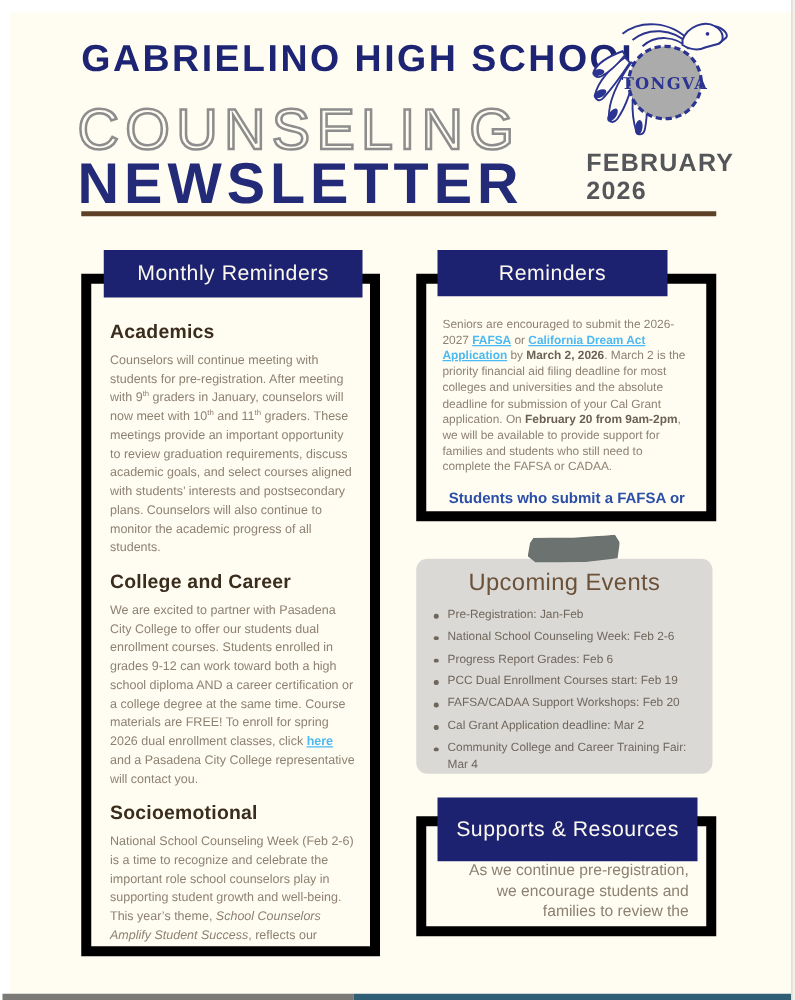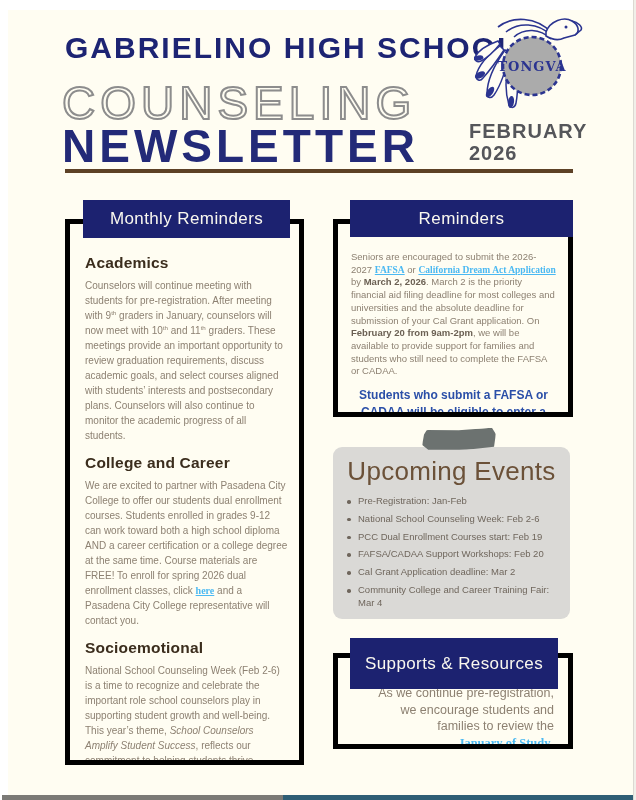--- a/index.html
+++ b/index.html
@@ -33,81 +33,81 @@
     position:absolute;left:57px;top:159px;width:508px;height:4px;
     background:#5d4126;
   }
   .logo{position:absolute;left:466px;top:3px;width:116px;height:116px;}
   .issue-date{
     position:absolute;left:447px;top:110px;width:140px;
     font-size:20px;font-weight:800;letter-spacing:1px;color:#55565a;line-height:1.12;margin-left:14px;
   }
   
   .panel{
-    position:absolute;background:#fffdf2;border:5px solid #000000;box-sizing:border-box;
+    position:absolute;background:#fffdf2;border:8px solid #000000;box-sizing:border-box;
   }
   .band{
     position:absolute;background:#1c2270;color:#faf8ef;
     text-align:center;font-size:17px;letter-spacing:.4px;
     display:flex;align-items:center;justify-content:center;
     z-index:3;
   }
   
   .left-panel{left:57px;top:209px;width:239px;height:546px;overflow:hidden;}
   .band-left{left:75px;top:190px;width:207px;height:38px;}
   .left-panel .panel-body{padding:30px 11px 0 15px;}
   .panel-body h3{
     font-size:15.5px;font-weight:bold;color:#3b2d1d;margin:0 0 6px;letter-spacing:.2px;
   }
   .panel-body p.body{
     font-size:10px;line-height:1.5;color:#8d8172;margin:0 0 11px;
   }
   
   .reminders-panel{left:325px;top:209px;width:240px;height:198px;overflow:hidden;}
-  .band-reminders{left:342px;top:190px;width:223px;height:37px;}
+  .band-reminders{left:342px;top:190px;width:184px;height:37px;}
   .reminders-panel .panel-body{padding:27px 12px 0 13px;}
   .reminders-panel p.body{font-size:9.5px;line-height:1.34;color:#8d8172;margin:0;}
   .callout{
     margin:9px 2px 0;text-align:center;
     font-size:12px;font-weight:bold;color:#2b4fa8;line-height:1.42;
   }
   
   .events-card{
     position:absolute;left:325px;top:437px;width:237px;height:172px;
     background:#dad9d6;border-radius:9px;box-sizing:border-box;overflow:hidden;
   }
   .tape{
     position:absolute;left:414px;top:419px;width:74px;height:21px;
     background:#6c7270;transform:rotate(-2deg);z-index:4;
     clip-path:polygon(3% 20%,7% 0%,50% 6%,95% 0%,100% 30%,97% 90%,60% 100%,8% 94%,0% 70%);
   }
   .events-title{
     margin-top:9px;text-align:center;
-    font-size:26px;color:#6b5138;letter-spacing:.3px;
+    font-size:19px;color:#6b5138;letter-spacing:.3px;
   }
   .events-list{
     list-style:none;margin:8px 12px 0 12px;padding:0;
   }
   .events-list li{
     position:relative;padding-left:13px;margin-bottom:5px;
     font-size:9.5px;line-height:1.35;color:#6f665c;
   }
   .events-list li::before{
     content:"";position:absolute;left:2px;top:5px;width:3.5px;height:3.5px;
     border-radius:50%;background:#6f665c;
   }
   
   .supports-panel{left:325px;top:643px;width:240px;height:96px;overflow:hidden;}
   .band-supports{left:342px;top:628px;width:208px;height:51px;}
   .supports-body{
     margin:0;padding:27px 14px 0;text-align:right;
     font-size:12.5px;line-height:1.32;color:#8d8172;
   }
   
-  .seg-link{color:#4bb9f2;font-weight:bold;text-decoration:underline;cursor:pointer;font-family:Liberation Serif, serif;}
+  .seg-link{color:#4bb9f2;font-weight:bold;text-decoration:underline;cursor:pointer;}
   .seg-b{font-weight:bold;color:#6b6053;text-align:right;}
   .seg-i{font-style:italic;}
   sup.seg-sup{font-size:62%;line-height:0;}
   
   .footer-bar-left{position:absolute;left:2px;top:795px;width:281px;height:5px;background:#7b7a76;}
   .footer-bar-right{position:absolute;left:283px;top:795px;width:350px;height:5px;background:#2f5e75;}
   .edge-strip{position:absolute;left:633px;top:0;width:3px;height:800px;background:#f1efe9;border-left:1px solid #dcd9d2;box-sizing:border-box;}
 </style>
 </head>
 <body>
@@ -175,20 +175,21 @@
       <p class="body"><span class="seg-p">Seniors are encouraged to submit the 2026-2027 </span><span class="seg-link">FAFSA</span><span class="seg-p"> or </span><span class="seg-link">California Dream Act Application</span><span class="seg-p"> by </span><span class="seg-b">March 2, 2026</span><span class="seg-p">. March 2 is the priority financial aid filing deadline for most colleges and universities and the absolute deadline for submission of your Cal Grant application. On </span><span class="seg-b">February 20 from 9am-2pm</span><span class="seg-p">, we will be available to provide support for families and students who still need to complete the FAFSA or CADAA.</span></p>
       <p class="callout">Students who submit a FAFSA or CADAA will be eligible to enter a drawing for extra graduation tickets.</p>
     </div>
   </section>
 
   <section class="events-card">
     <div class="events-title">Upcoming Events</div>
     <ul class="events-list">
         <li><span class="seg-p">Pre-Registration: Jan-Feb</span></li>
         <li><span class="seg-p">National School Counseling Week: Feb 2-6</span></li>
+        <li><span class="seg-p">Progress Report Grades: Feb 6</span></li>
         <li><span class="seg-p">PCC Dual Enrollment Courses start: Feb 19</span></li>
         <li><span class="seg-p">FAFSA/CADAA Support Workshops: Feb 20</span></li>
         <li><span class="seg-p">Cal Grant Application deadline: Mar 2</span></li>
         <li><span class="seg-p">Community College and Career Training Fair: Mar 4</span></li>
       </ul>
   </section>
   <div class="tape"></div>
 
   <div class="band band-supports">Supports &amp; Resources</div>
   <section class="panel supports-panel">

